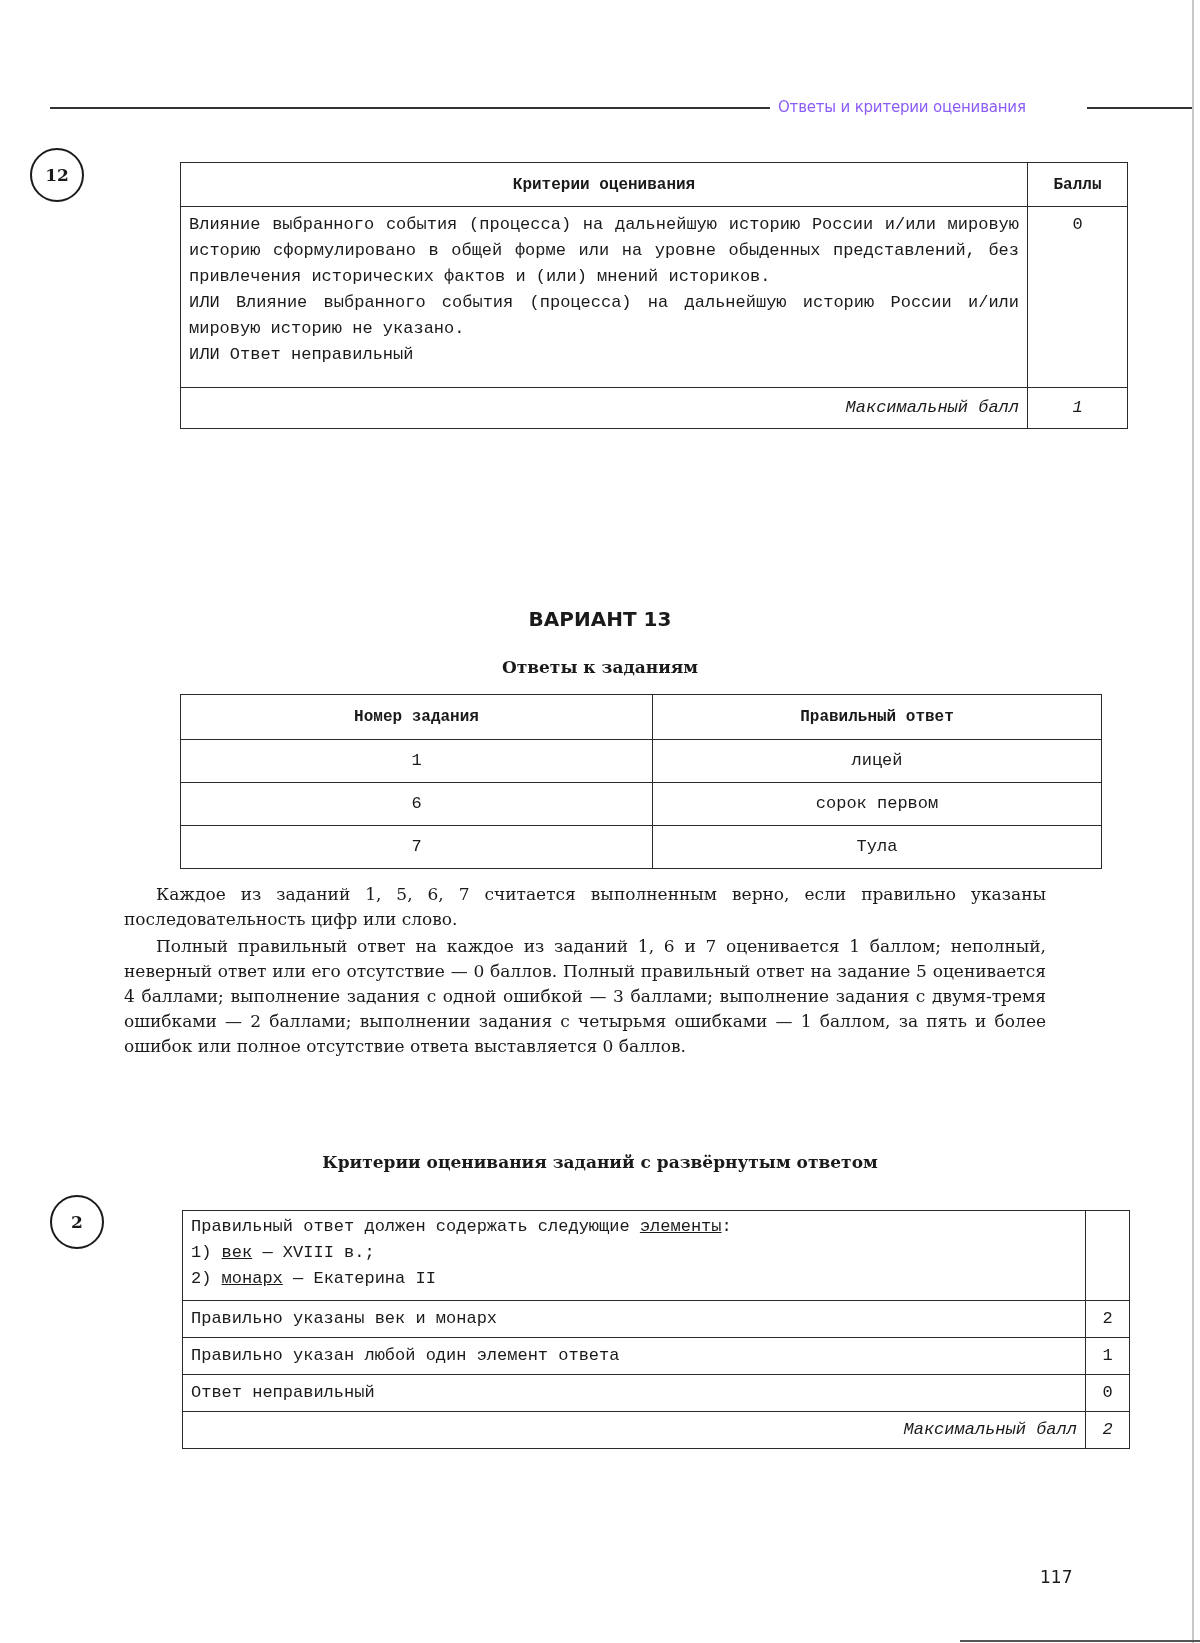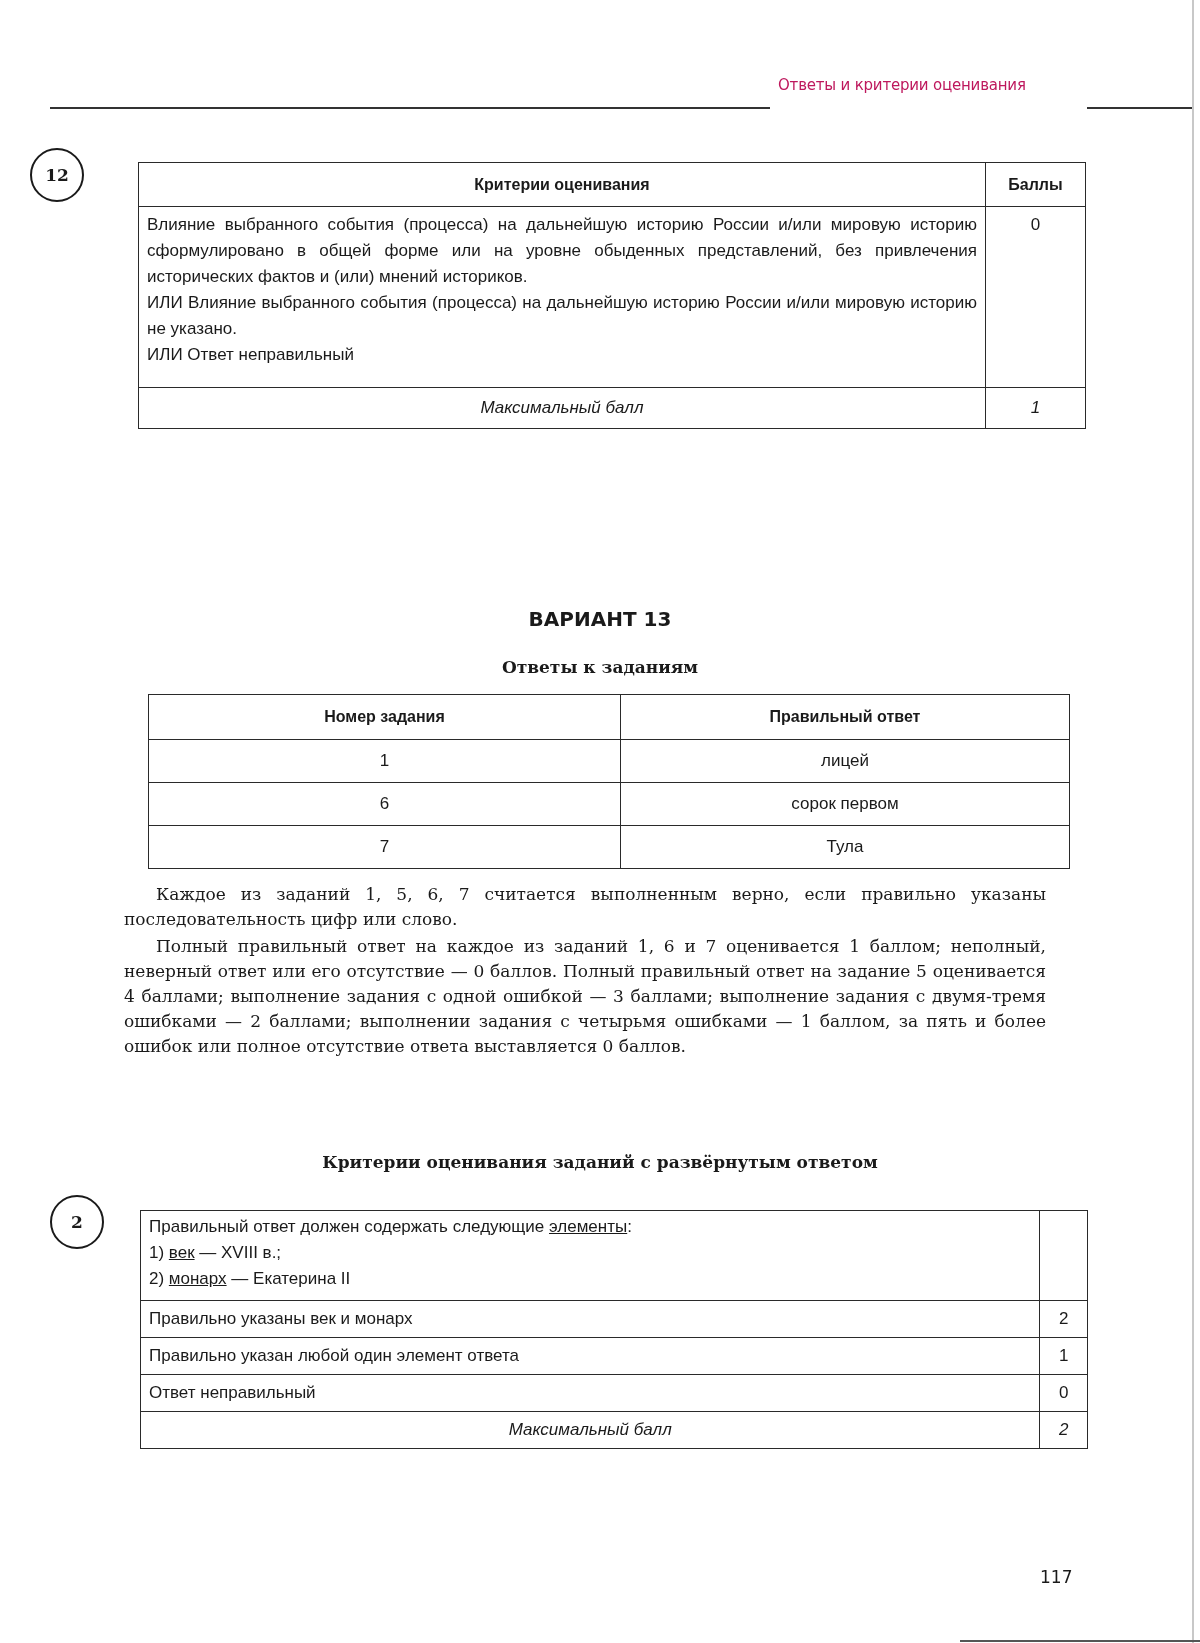--- a/index.html
+++ b/index.html
@@ -5,38 +5,38 @@
   html, body { margin: 0; padding: 0; }
   body {
     width: 1200px; height: 1643px; position: relative; overflow: hidden;
     background: #ffffff; color: #1a1a1a;
     font-family: "DejaVu Serif", "Liberation Serif", serif;
   }
   .edge-line { position: absolute; left: 1192px; top: 0; width: 2px; height: 1643px; background: #c8c8c8; }
   .running-head-line-left { position: absolute; left: 50px; top: 107px; width: 720px; height: 2px; background: #333; }
   .running-head-line-right { position: absolute; left: 1087px; top: 107px; width: 105px; height: 2px; background: #333; }
   .running-head {
-    position: absolute; left: 778px; top: 76px; width: 305px;
+    position: absolute; left: 778px; top: 98px; width: 305px;
     font-family: "DejaVu Sans", "Liberation Sans", sans-serif;
-    font-size: 15px; color: #be185d; white-space: nowrap; letter-spacing: -0.2px;
+    font-size: 15px; color: #8b5cf6; white-space: nowrap; letter-spacing: -0.2px;
   }
   .task-circle {
     position: absolute; width: 54px; height: 54px; border: 2px solid #1a1a1a; border-radius: 50%;
     display: flex; align-items: center; justify-content: center;
     font-family: "DejaVu Serif", "Liberation Serif", serif; font-weight: bold; font-size: 17px;
     box-sizing: border-box;
   }
   table.grid {
     position: absolute; border-collapse: collapse;
-    font-family: Liberation Sans, sans-serif; font-size: 17px; line-height: 26px;
+    font-family: Liberation Mono, monospace; font-size: 17px; line-height: 26px; margin-left: 42px;
   }
   table.grid td, table.grid th { border: 1.5px solid #2a2a2a; padding: 0 8px; vertical-align: top; }
   table.grid th { font-weight: bold; text-align: center; vertical-align: middle; font-size: 16px; }
   .score { text-align: center; }
-  .italic-max { font-style: italic; text-align: center; }
+  .italic-max { font-style: italic; text-align: right; }
   .italic-score { font-style: italic; text-align: center; }
   .just { text-align: justify; }
   .variant-title {
     position: absolute; left: 0; width: 1200px; top: 607px; text-align: center;
     font-family: "DejaVu Sans", "Liberation Sans", sans-serif; font-weight: bold; font-size: 20px;
   }
   .section-title {
     position: absolute; left: 0; width: 1200px; text-align: center;
     font-family: "DejaVu Serif", "Liberation Serif", serif; font-weight: bold; font-size: 17px;
   }
@@ -79,21 +79,21 @@
   <tr style="height:41px;">
     <td class="italic-max" style="vertical-align:middle;">Максимальный балл</td>
     <td class="italic-score" style="vertical-align:middle;">1</td>
   </tr>
 </tbody>
   </table>
 
 <div class="variant-title">ВАРИАНТ 13</div>
 <div class="section-title" style="top:657px;">Ответы к заданиям</div>
 
-<table class="grid" style="left:148px; top:694px; width:922px;">
+<table class="grid" style="left:138px; top:694px; width:922px;">
   <tbody>
       <tr style="height:45px;">
     <th style="width:455px;">Номер задания</th>
     <th>Правильный ответ</th>
   </tr>
   <tr style="height:43px;">
     <td class="score" style="vertical-align:middle;">1</td>
     <td class="score" style="vertical-align:middle;">лицей</td>
   </tr>
   <tr style="height:43px;">

